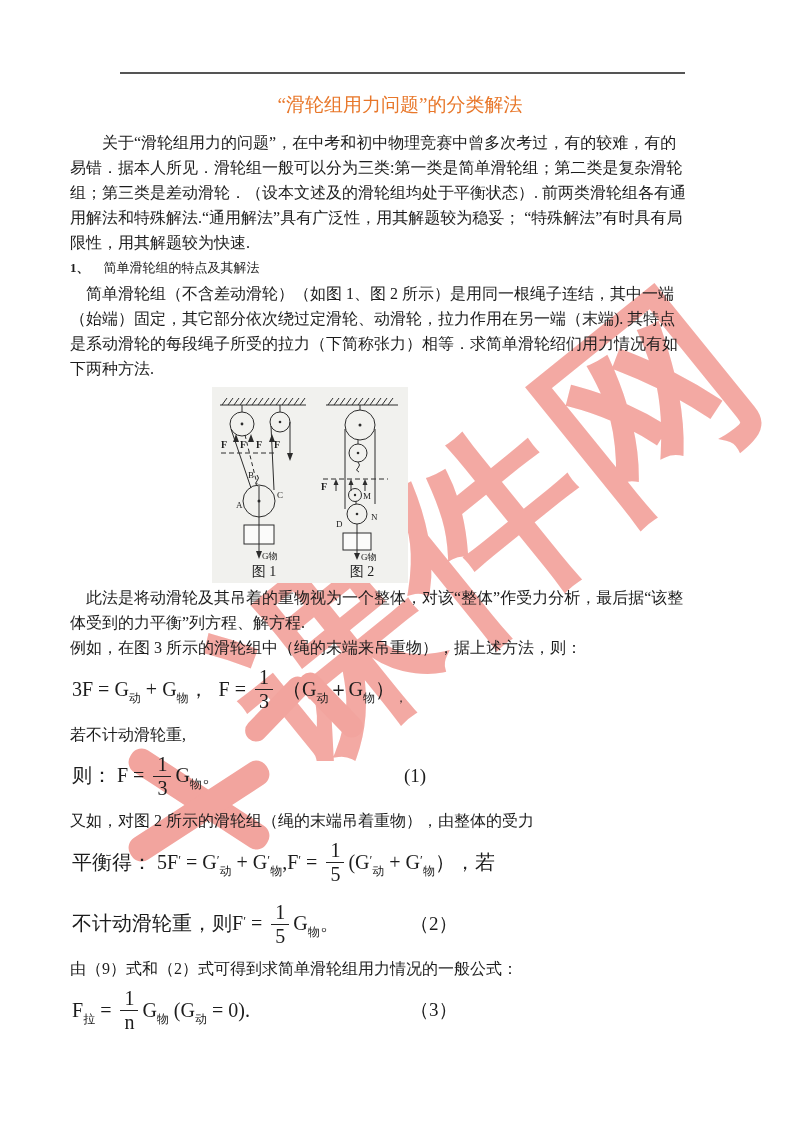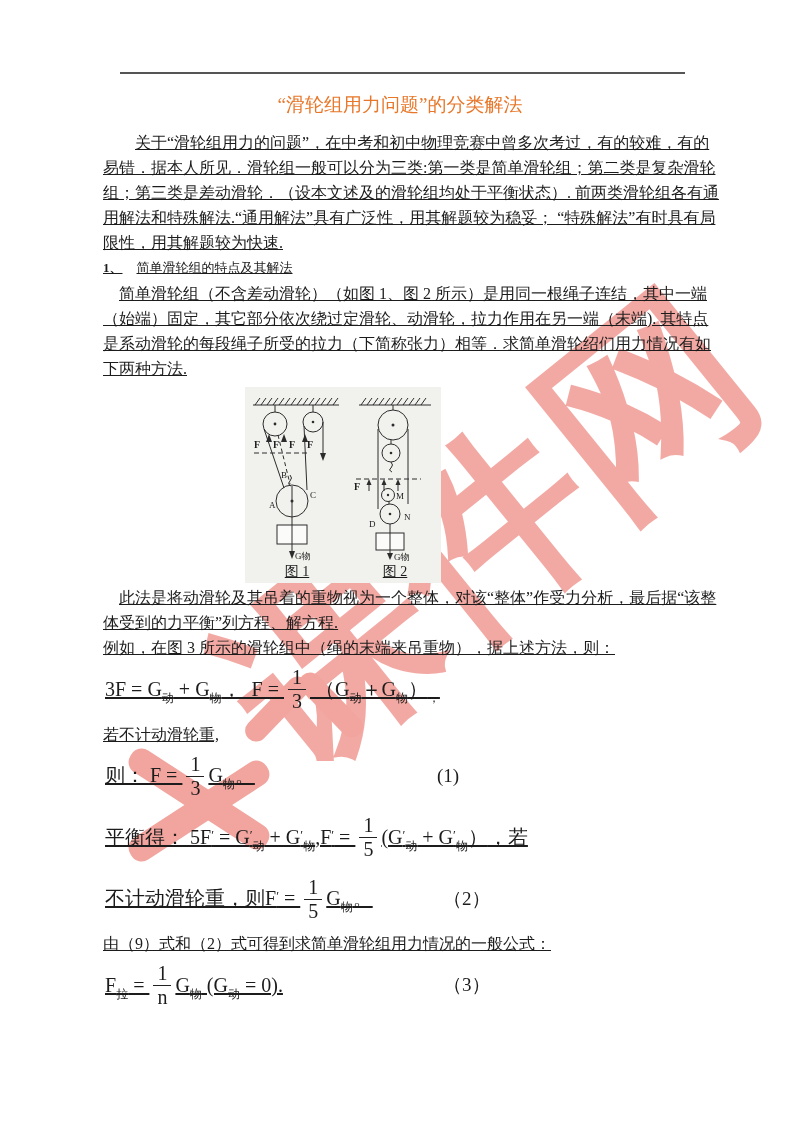--- a/index.html
+++ b/index.html
@@ -12,21 +12,21 @@
              color:#f2a09a;opacity:.9;transform:rotate(-39deg);transform-origin:left center;}
   .wmf{position:absolute;background:#f2a49e;border-radius:12px;z-index:1;}
   .wmf1{left:118px;top:786px;width:162px;height:26px;transform:rotate(33deg);}
   .wmf2{left:118px;top:798px;width:162px;height:26px;transform:rotate(-33deg);}
   .wmf3{left:236px;top:698px;width:82px;height:22px;transform:rotate(-46deg);}
   .wmf4{left:290px;top:694px;width:82px;height:22px;transform:rotate(46deg);}
   
   .top-rule{position:relative;z-index:2;margin:72px 0 0 120px;width:565px;border-top:2px solid #555;}
   .title{position:relative;z-index:2;margin:18px 0 0 0;text-align:center;
          font-size:19px;font-weight:normal;color:#e8772a;}
-  .content{position:relative;z-index:2;margin:12px 90px 0 103px;width:616px;text-decoration:underline;}
+  .content{position:relative;z-index:2;margin:12px 90px 0 70px;width:616px;}
   .para{margin:0;font-size:16px;line-height:25px;}
   .ind2{text-indent:2em;} .ind1{text-indent:1em;} .ind05{text-indent:.4em;}
   .heading{margin:0;font-size:13px;line-height:26px;}
   .hnum{font-weight:bold;font-family:"Liberation Serif",serif;margin-right:14px;}
   
   .figure{margin:6px 0 2px 142px;width:196px;background:#f1f1ee;display:flex;
           justify-content:space-between;padding:4px 2px 2px 2px;box-sizing:border-box;}
   .fig{display:flex;flex-direction:column;align-items:center;}
   .fig svg{display:block;}
   .fig .caption{font-size:14px;line-height:18px;margin-top:2px;}
@@ -168,20 +168,21 @@
 
     <p class="para ind1">此法是将动滑轮及其吊着的重物视为一个整体，对该“整体”作受力分析，最后据“该整体受到的力平衡”列方程、解方程.</p>
     <p class="para">例如，在图 3 所示的滑轮组中（绳的末端来吊重物），据上述方法，则：</p>
 
     <div class="formula-row"><span><span class="txt">3F = G</span><span class="sub">动</span><span class="txt"> + G</span><span class="sub">物</span><span class="txt">，  F = </span><span class="frac"><span class="num">1</span><span class="den">3</span></span><span class="txt"> （G</span><span class="sub">动</span><span class="txt">＋G</span><span class="sub">物</span><span class="txt">）</span><span class="sub">，</span></span></div>
 
     <p class="para">若不计动滑轮重,</p>
 
     <div class="formula-row"><span><span class="txt">则： F = </span><span class="frac"><span class="num">1</span><span class="den">3</span></span><span class="txt">G</span><span class="sub">物</span><span class="txt">。</span></span><span class="eqnum" style="left:334px">(1)</span></div>
 
+    <p class="para">又如，对图 2 所示的滑轮组（绳的末端吊着重物），由整体的受力</p>
 
     <div class="formula-row"><span><span class="txt">平衡得： 5F</span><span class="sup">′</span><span class="txt"> = G</span><span class="sup">′</span><span class="sub">动</span><span class="txt"> + G</span><span class="sup">′</span><span class="sub">物</span><span class="txt">,F</span><span class="sup">′</span><span class="txt"> = </span><span class="frac"><span class="num">1</span><span class="den">5</span></span><span class="txt">(G</span><span class="sup">′</span><span class="sub">动</span><span class="txt"> + G</span><span class="sup">′</span><span class="sub">物</span><span class="txt">）</span><span class="txt">，若</span></span></div>
 
     <div class="formula-row"><span><span class="txt">不计动滑轮重，则F</span><span class="sup">′</span><span class="txt"> = </span><span class="frac"><span class="num">1</span><span class="den">5</span></span><span class="txt">G</span><span class="sub">物</span><span class="txt">。</span></span><span class="eqnum" style="left:340px">（2）</span></div>
 
     <p class="para">由（9）式和（2）式可得到求简单滑轮组用力情况的一般公式：</p>
 
     <div class="formula-row"><span><span class="txt">F</span><span class="sub">拉</span><span class="txt"> = </span><span class="frac"><span class="num">1</span><span class="den">n</span></span><span class="txt">G</span><span class="sub">物</span><span class="txt"> (G</span><span class="sub">动</span><span class="txt"> = 0).</span></span><span class="eqnum" style="left:340px">（3）</span></div>
 
 

